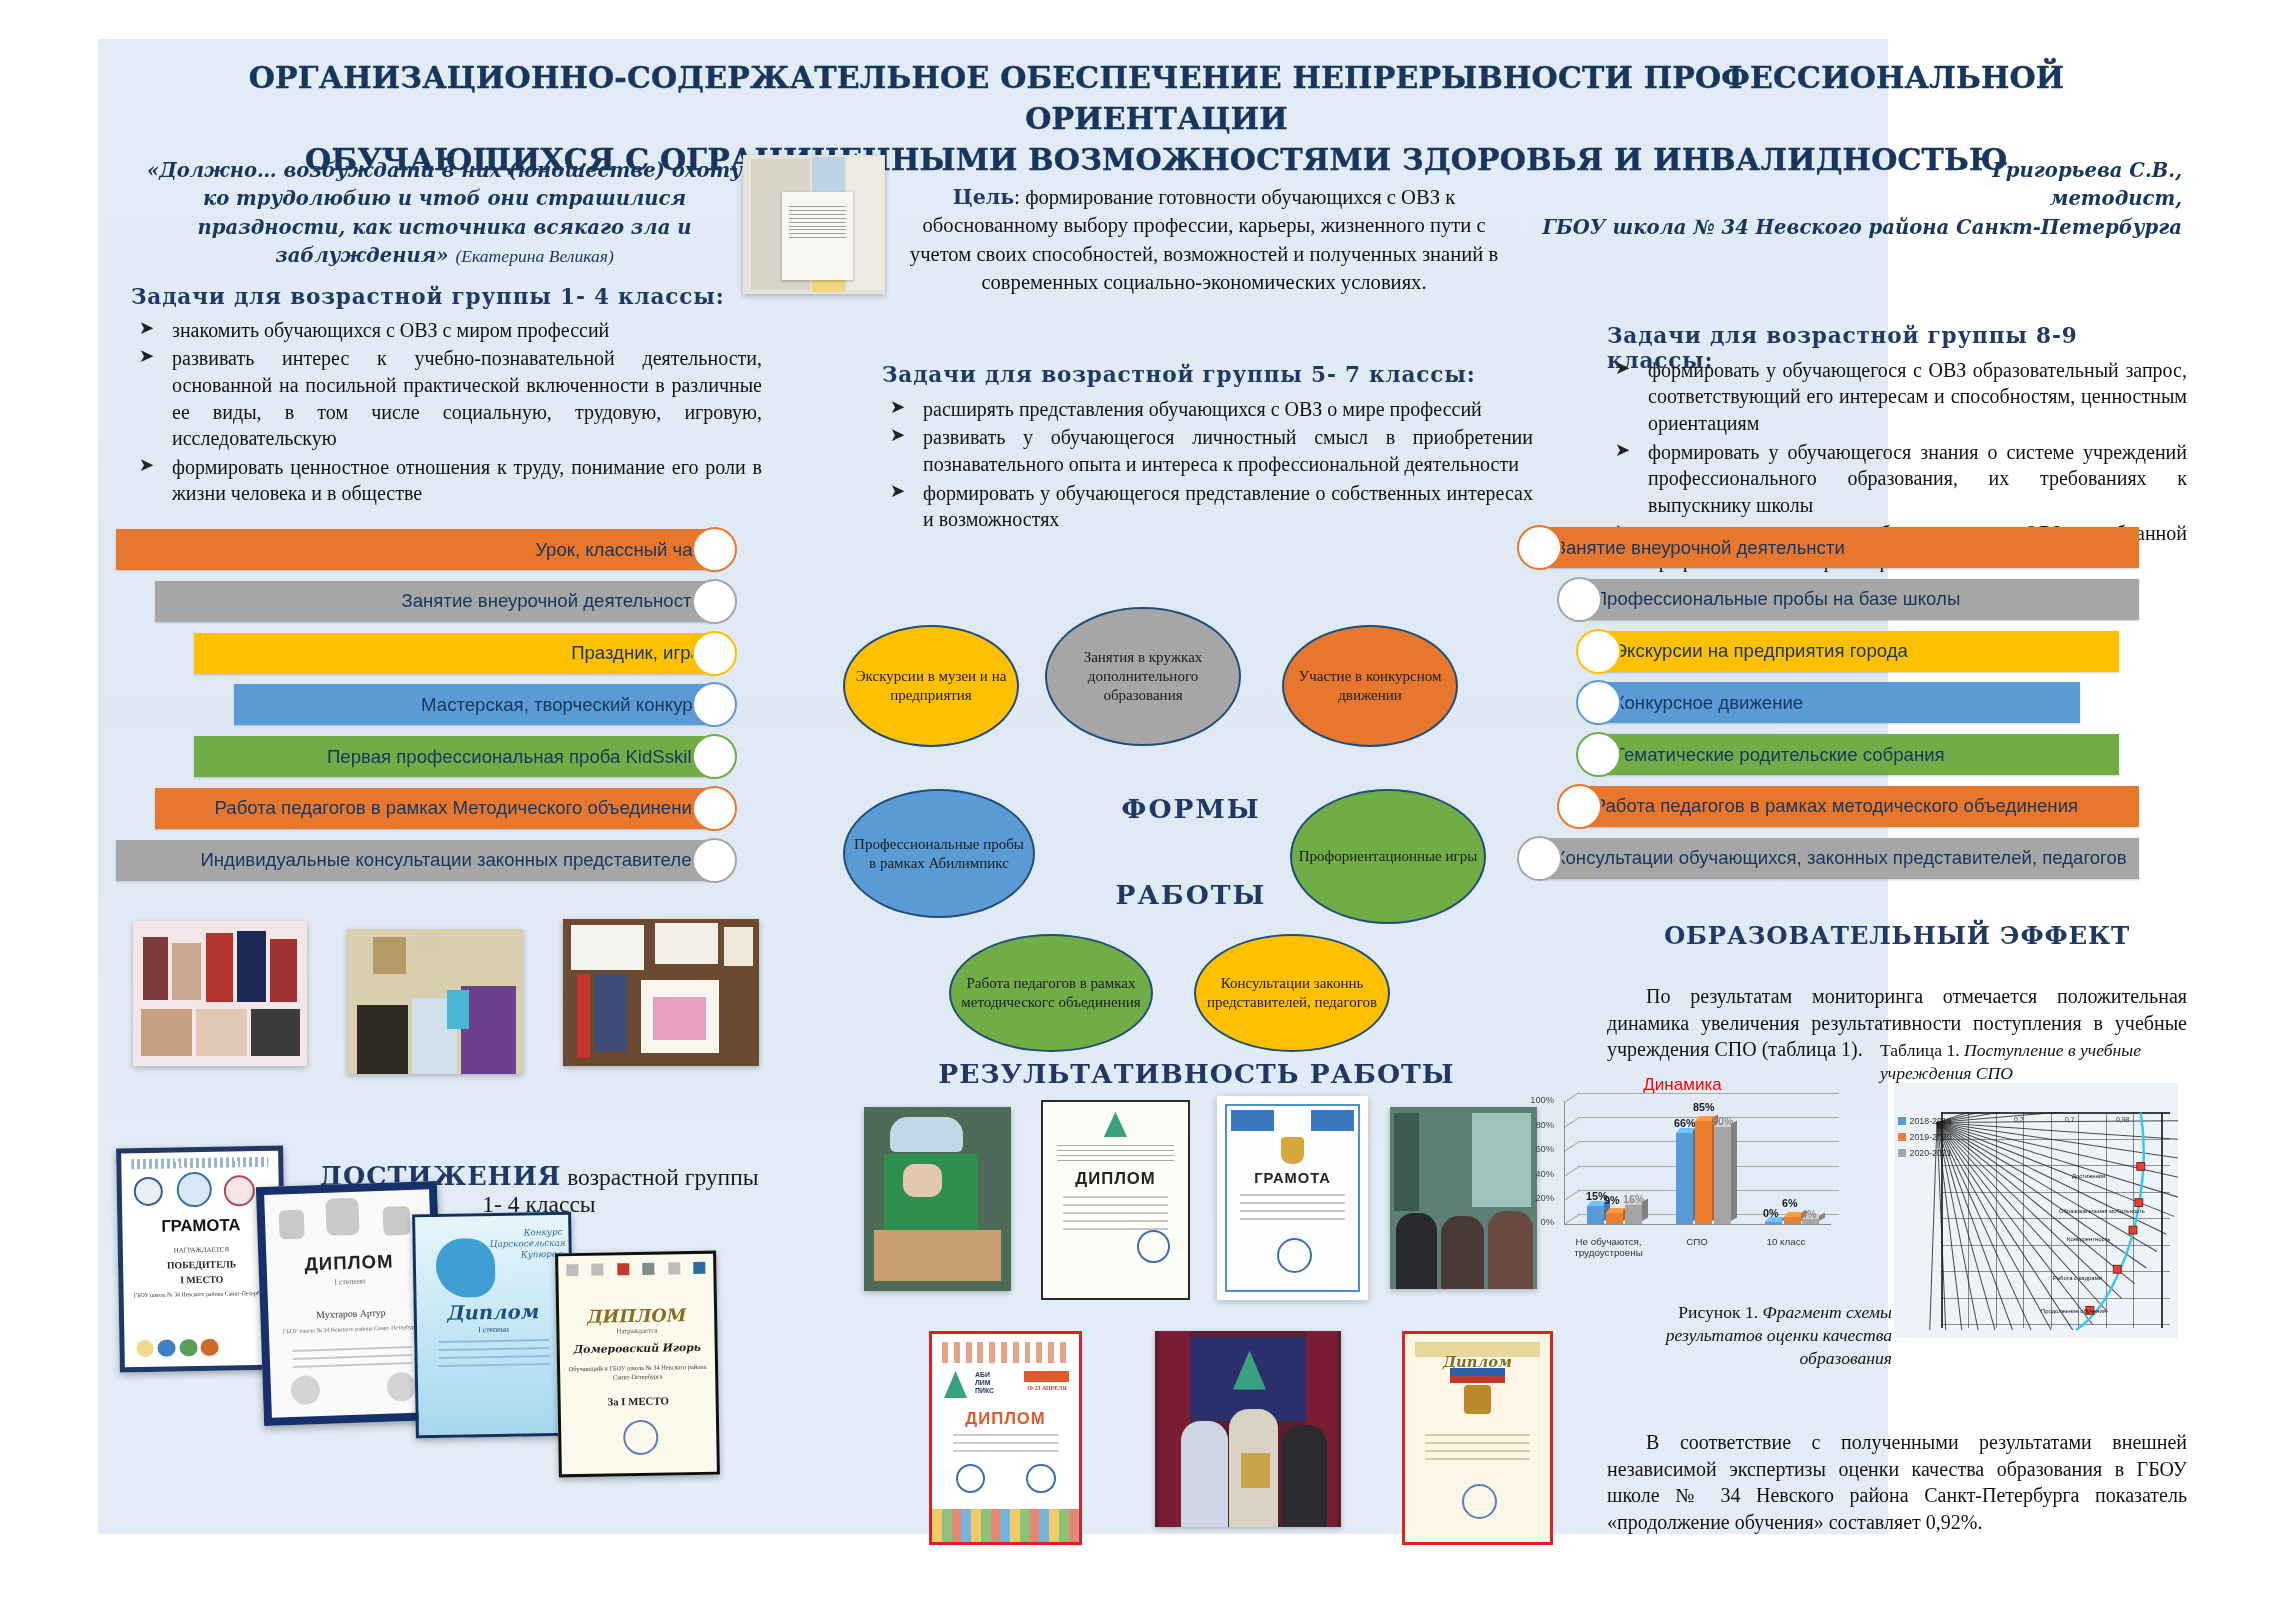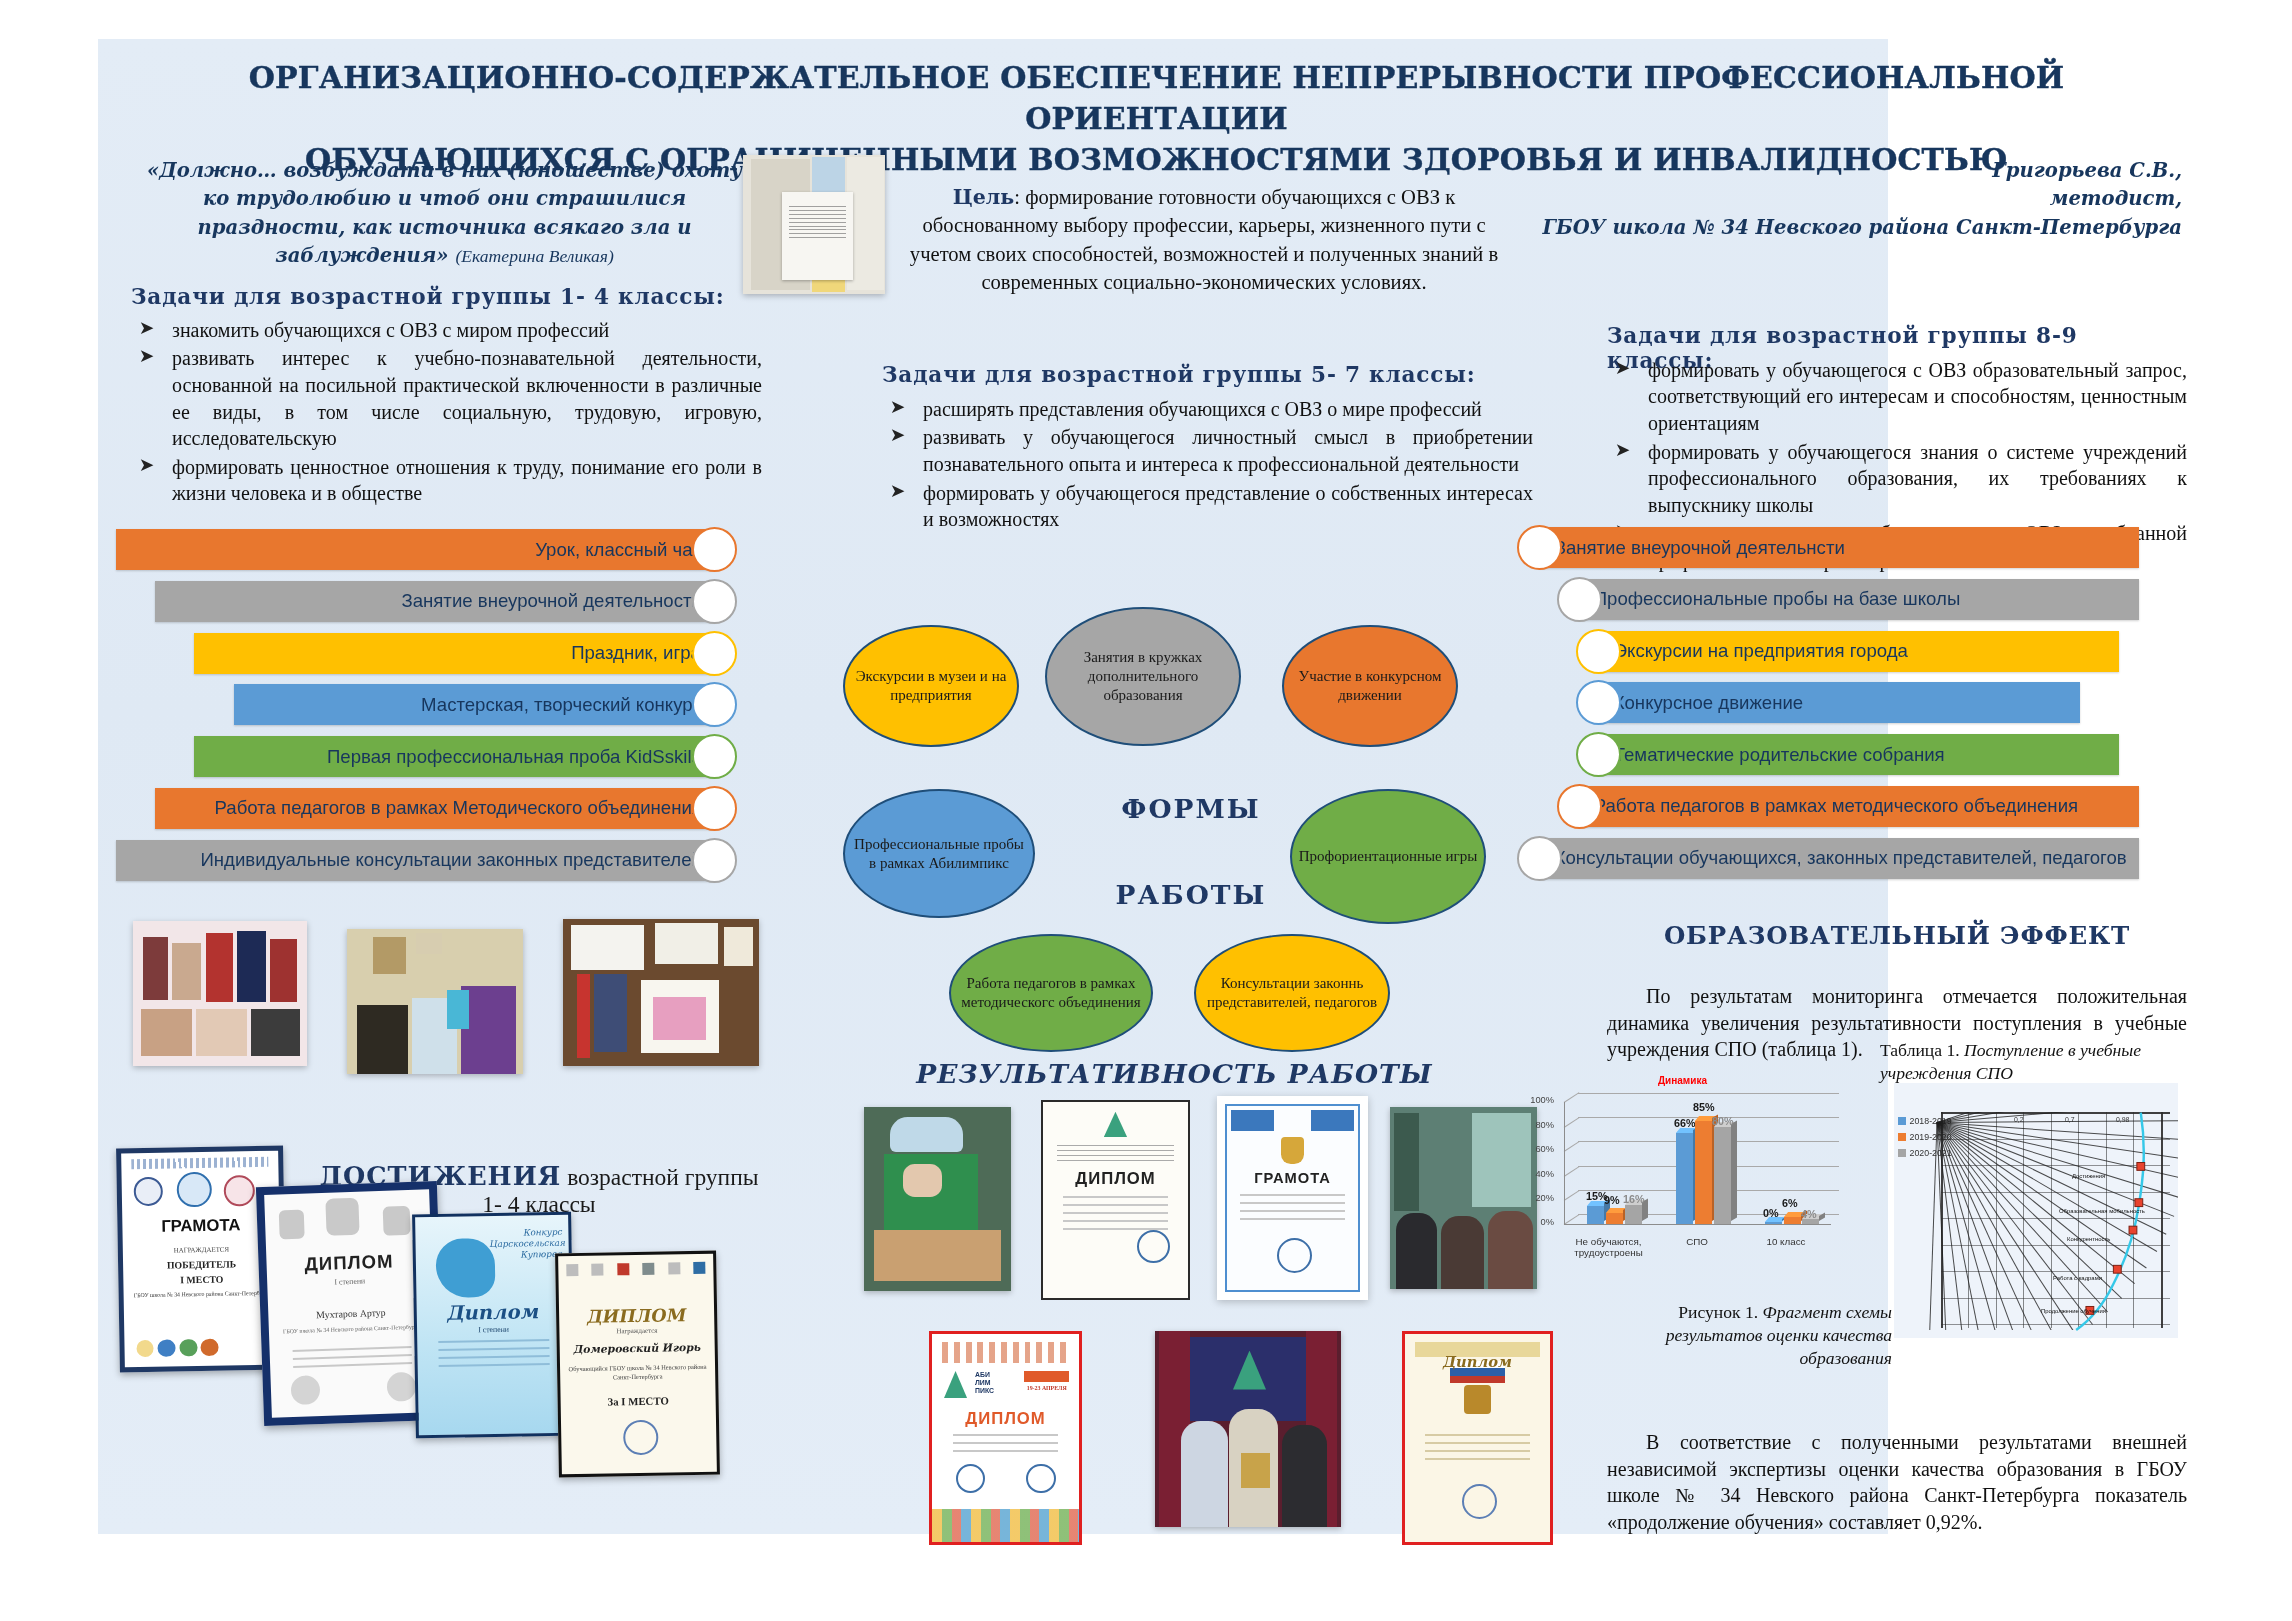--- a/index.html
+++ b/index.html
@@ -131,21 +131,21 @@
     text-align:center;font-family:"Liberation Sans",sans-serif;
     font-weight:bold;color:#222;
   }
   .lines{position:absolute;left:14%;right:14%;top:45%;}
   .lines i{display:block;height:2px;background:#c8c8c8;margin-bottom:5.9px;}
 
   
   #chartbox{position:absolute;}
   .chtitle{
     position:absolute;font-family:"Liberation Sans",sans-serif;
-    font-weight:bold;font-size:10px;color:#ff0000;
+    font-weight:normal;font-size:17px;color:#ff0000;
   }
   .ytick{
     position:absolute;font-family:"Liberation Sans",sans-serif;
     font-size:9.3px;color:#444;text-align:right;width:31px;
   }
   .gl{position:absolute;height:1px;background:#a9a9a9;}
   .xcat{
     position:absolute;font-family:"Liberation Sans",sans-serif;
     font-size:9.8px;color:#333;text-align:center;
   }
@@ -445,21 +445,21 @@
         <span style="width:11.8px;height:11.8px;background:#2e6da4;"></span>
     </div>
     <div style="position:absolute;left:0;right:0;top:23%;text-align:center;font-family:'DejaVu Serif',serif;font-style:italic;font-weight:bold;font-size:17.6px;color:#8a6b1f;">ДИПЛОМ</div>
     <div style="position:absolute;left:0;right:0;top:33%;text-align:center;font-size:6.9px;color:#555;">Награждается</div>
     <div style="position:absolute;left:0;right:0;top:40%;text-align:center;font-family:'DejaVu Serif',serif;font-style:italic;font-weight:bold;font-size:10.8px;color:#222;">Домеровский Игорь</div>
     <div style="position:absolute;left:7.8px;right:7.8px;top:50%;text-align:center;font-size:6.4px;color:#444;line-height:1.35;">Обучающийся ГБОУ школа № 34 Невского района Санкт-Петербурга</div>
     <div style="position:absolute;left:0;right:0;top:64%;text-align:center;font-size:10.8px;font-weight:bold;color:#222;">За I МЕСТО</div>
     <div style="position:absolute;left:50%;bottom:17.6px;margin-left:-15.7px;width:31px;height:31px;border-radius:50%;border:2px solid #5c7fb5;"></div>
   </div>
 
-  <div class="abs" style="left:743px;top:1019px;width:667px;text-align:center;font-family:'DejaVu Serif',serif;font-weight:bold;font-size:26.5px;color:#1f3864;letter-spacing:1px;font-style:italic;">РЕЗУЛЬТАТИВНОСТЬ РАБОТЫ</div>
+  <div class="abs" style="left:765px;top:1019px;width:667px;text-align:center;font-family:'DejaVu Serif',serif;font-weight:bold;font-size:26.5px;color:#1f3864;letter-spacing:1px;">РЕЗУЛЬТАТИВНОСТЬ РАБОТЫ</div>
 
   <div class="ph" style="left:766px;top:1068px;width:147px;height:184px;background:#4e6b57;">
     <div style="position:absolute;left:25.5px;top:9.8px;width:73px;height:35px;border-radius:17.6px 17.6px 5.9px 5.9px;background:#bfd9e8;"></div>
     <div style="position:absolute;left:19.6px;top:47px;width:94px;height:82px;background:#2f8f4e;"></div>
     <div style="position:absolute;left:39px;top:57px;width:39px;height:33px;background:#e3c8ae;border-radius:11.8px;"></div>
     <div style="position:absolute;left:9.8px;bottom:9.8px;right:9.8px;height:51px;background:#c9a071;"></div>
   </div>
 
   <div class="cert" style="left:943px;top:1061px;width:145px;height:196px;border:2.9px solid #2a2a2a;background:#fdfcf7;">
     <div style="position:absolute;left:50%;top:9.8px;margin-left:-11.8px;width:23.5px;height:25.5px;background:#3aa17e;clip-path:polygon(50% 0,100% 100%,0 100%);"></div>

